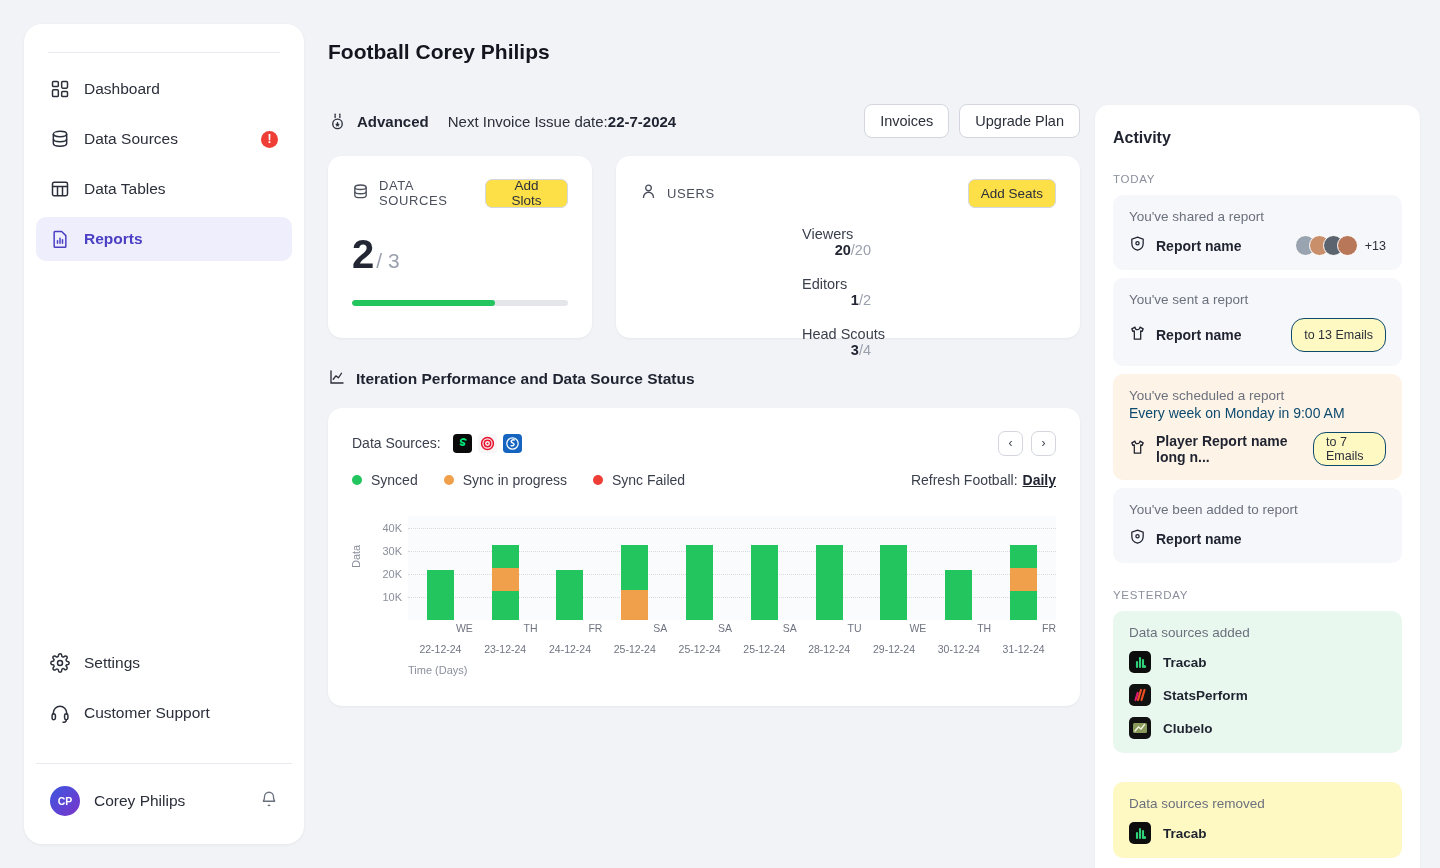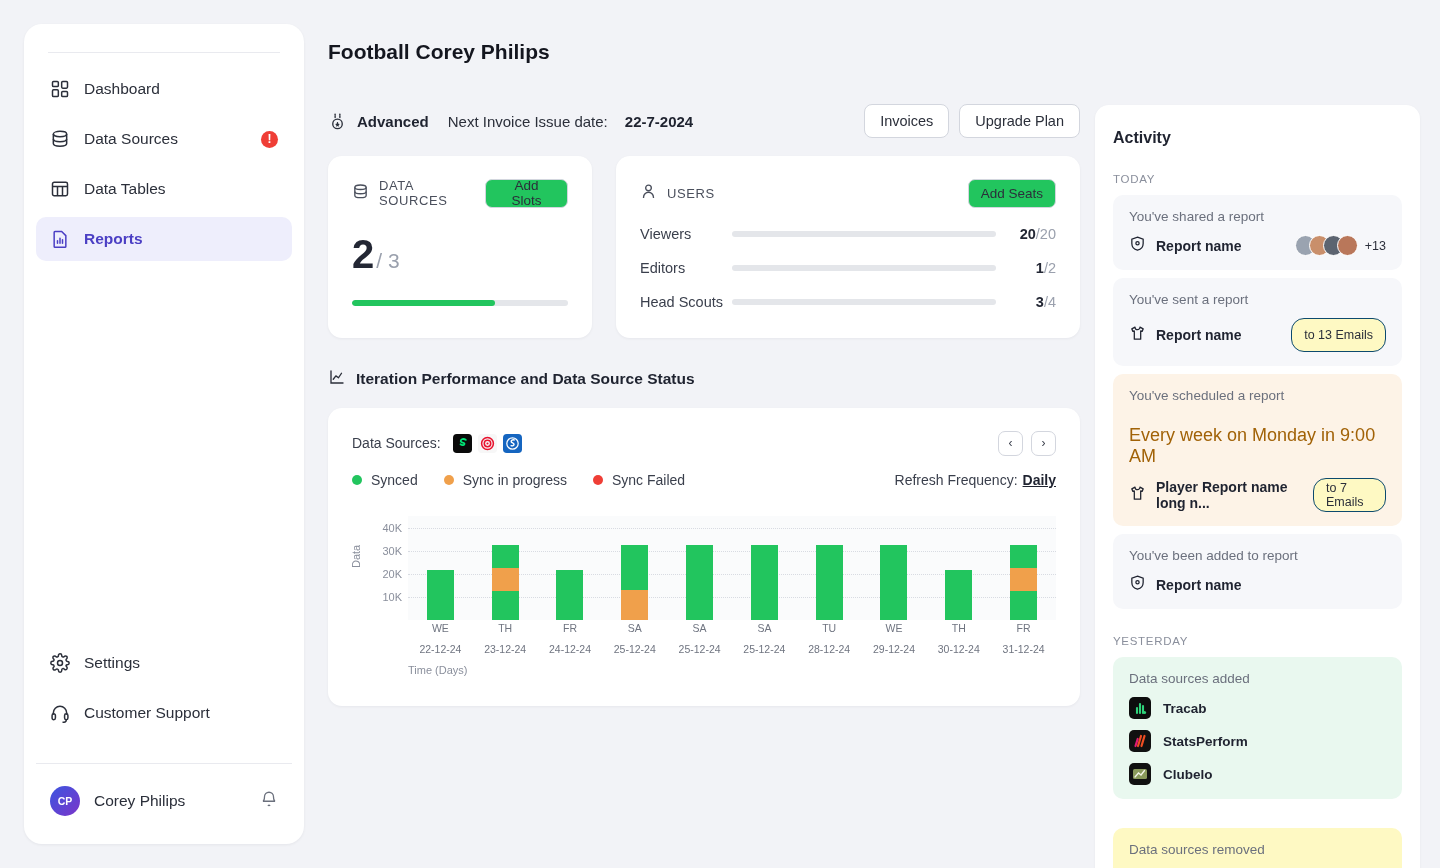--- a/index.html
+++ b/index.html
@@ -98,21 +98,21 @@
     margin-top: 16px;
   }
 
   .planrow {
     display: flex; align-items: center;
     margin-top: 40px; height: 34px;
   }
   .plan-icon { width: 19px; height: 19px; margin-right: 10px; }
   .plan-name { font-size: 15px; font-weight: 700; color: #1f2330; }
   .plan-invoice { font-size: 15px; color: #2b2f3a; margin-left: 19px; }
-  .plan-date { font-size: 15px; font-weight: 700; color: #1f2330; margin-left: 17px; }
+  .plan-date { font-size: 15px; font-weight: 700; color: #1f2330; margin-left: 0; }
   .plan-actions { margin-left: auto; display: flex; gap: 10px; }
   .btn-outline {
     height: 34px; padding: 0 15px;
     border: 1px solid #d3d6de; border-radius: 8px;
     background: #fff; color: #2b2f3a; font-size: 14.5px;
     font-family: "Liberation Sans", sans-serif;
     cursor: pointer; display:flex; align-items:center;
   }
 
   .cards { display: flex; gap: 24px; margin-top: 18px; }
@@ -123,35 +123,35 @@
   .card-ds { width: 264px; height: 182px; padding: 22px 24px; position: relative; }
   .card-users { width: 464px; height: 182px; padding: 22px 24px; }
   .card-head { display: flex; align-items: center; height: 30px; }
   .card-title {
     font-size: 13px; color: #4a4f5c; letter-spacing: .6px;
     margin-left: 10px; text-transform: uppercase;
   }
   .card-btn {
     margin-left: auto; height: 29px; padding: 0 12px;
     border: 1px solid #d3d6de; border-radius: 7px;
-    background: #22c55e; font-size: 13.5px; color: #2b2f3a;
+    background: #fde047; font-size: 13.5px; color: #2b2f3a;
     font-family: "Liberation Sans", sans-serif; cursor: pointer;
     display: flex; align-items: center;
   }
   .ds-count { margin-top: 26px; display: flex; align-items: baseline; }
   .ds-used { font-size: 40px; font-weight: 700; color: #232734; line-height: 1; }
   .ds-total { font-size: 21px; color: #9aa0ad; line-height: 1; margin-left: 2px; }
   .ds-bar {
     position: absolute; left: 24px; bottom: 32px;
     width: 216px; height: 6px; border-radius: 3px; background: #e4e6ea;
     overflow: hidden;
   }
   .ds-bar-fill { height: 100%; border-radius: 3px; background: #22c55e; }
 
-  .urow { display: flex; align-items: center; margin-top: 18px; }
+  .urow { display: flex; align-items: center; margin-top: 18px; flex-direction: column; }
   .urow-label { width: 92px; font-size: 14.5px; color: #3a3f4c; }
   .urow-track {
     flex: 1; height: 6px; border-radius: 3px;
     background: #e4e6ea; overflow: hidden; margin-right: 14px;
   }
   .urow-fill { height: 100%; border-radius: 3px; }
   .urow-val { font-size: 14.5px; color: #9aa0ad; width: 46px; text-align: right; }
   .urow-val b { color: #232734; font-weight: 700; }
 
   
@@ -210,21 +210,21 @@
     display: flex; align-items: flex-end;
   }
   .bar-col { flex: 1; display: flex; justify-content: center; align-items: flex-end; height: 100%; }
   .bar { width: 27px; display: flex; flex-direction: column-reverse; }
   .seg { width: 100%; }
   .x-labels {
     position: absolute; left: 56px; right: 0; top: 106px;
     display: flex;
   }
   .x-col { flex: 1; text-align: center; }
-  .x-day { font-size: 10.5px; color: #6f7480; }
+  .x-day { font-size: 10.5px; color: #6f7480; text-align: right; }
   .x-date { font-size: 10.5px; color: #6f7480; margin-top: 9px; }
   .x-title {
     position: absolute; left: 56px; top: 148px;
     font-size: 11px; color: #8a8f9c;
   }
 
   
   .activity {
     position: absolute; left: 1095px; top: 105px;
     width: 325px; height: 763px;
@@ -240,21 +240,21 @@
     margin-top: 26px; margin-bottom: 10px;
   }
   .act-item {
     border-radius: 10px; padding: 14px 16px; margin-bottom: 8px;
     background: #f6f7fa;
   }
   .act-item.warn { background: #fdf3e7; }
   .act-item.added { background: #e9f8ef; }
   .act-item.removed { background: #fef9c3; margin-top: 29px; }
   .act-head { font-size: 13.5px; color: #6b707d; }
-  .act-sub { font-size: 18px; color: #a16207; margin-top: 22px; }
+  .act-sub { font-size: 14px; color: #0c4a6e; margin-top: 2px; }
   .act-body { display: flex; align-items: center; margin-top: 11px; }
   .act-name { font-size: 14px; font-weight: 700; color: #1f2330; margin-left: 10px; }
   .act-right { margin-left: auto; display: flex; align-items: center; }
   .pill {
     border: 1px solid #0c4a6e; border-radius: 13px;
     height: 25px; padding: 16px 12px; background: #fef9c3;
     font-size: 12.5px; color: #2b2f3a;
     display: flex; align-items: center; cursor: pointer;
   }
   .avstack { display: flex; align-items: center; }
@@ -488,21 +488,21 @@
         </span>
         <span class="leg">
           <span class="leg-dot" style="background:#f0a04b"></span>
           <span class="leg-txt">Sync in progress</span>
         </span>
         <span class="leg">
           <span class="leg-dot" style="background:#ef3e36"></span>
           <span class="leg-txt">Sync Failed</span>
         </span>
         <span class="refresh">
-          <span>Refresh Frequency:</span><b>Daily</b>
+          <span>Refresh Football:</span><b>Daily</b>
         </span>
       </div>
 
       <div class="plot">
         <span class="y-title">Data</span>
         <div class="y-labels" id="y-labels">
             <span class="y-lab" style="top: 80.8889px;">10K</span>
             <span class="y-lab" style="top: 57.7778px;">20K</span>
             <span class="y-lab" style="top: 34.6667px;">30K</span>
             <span class="y-lab" style="top: 11.5556px;">40K</span>

